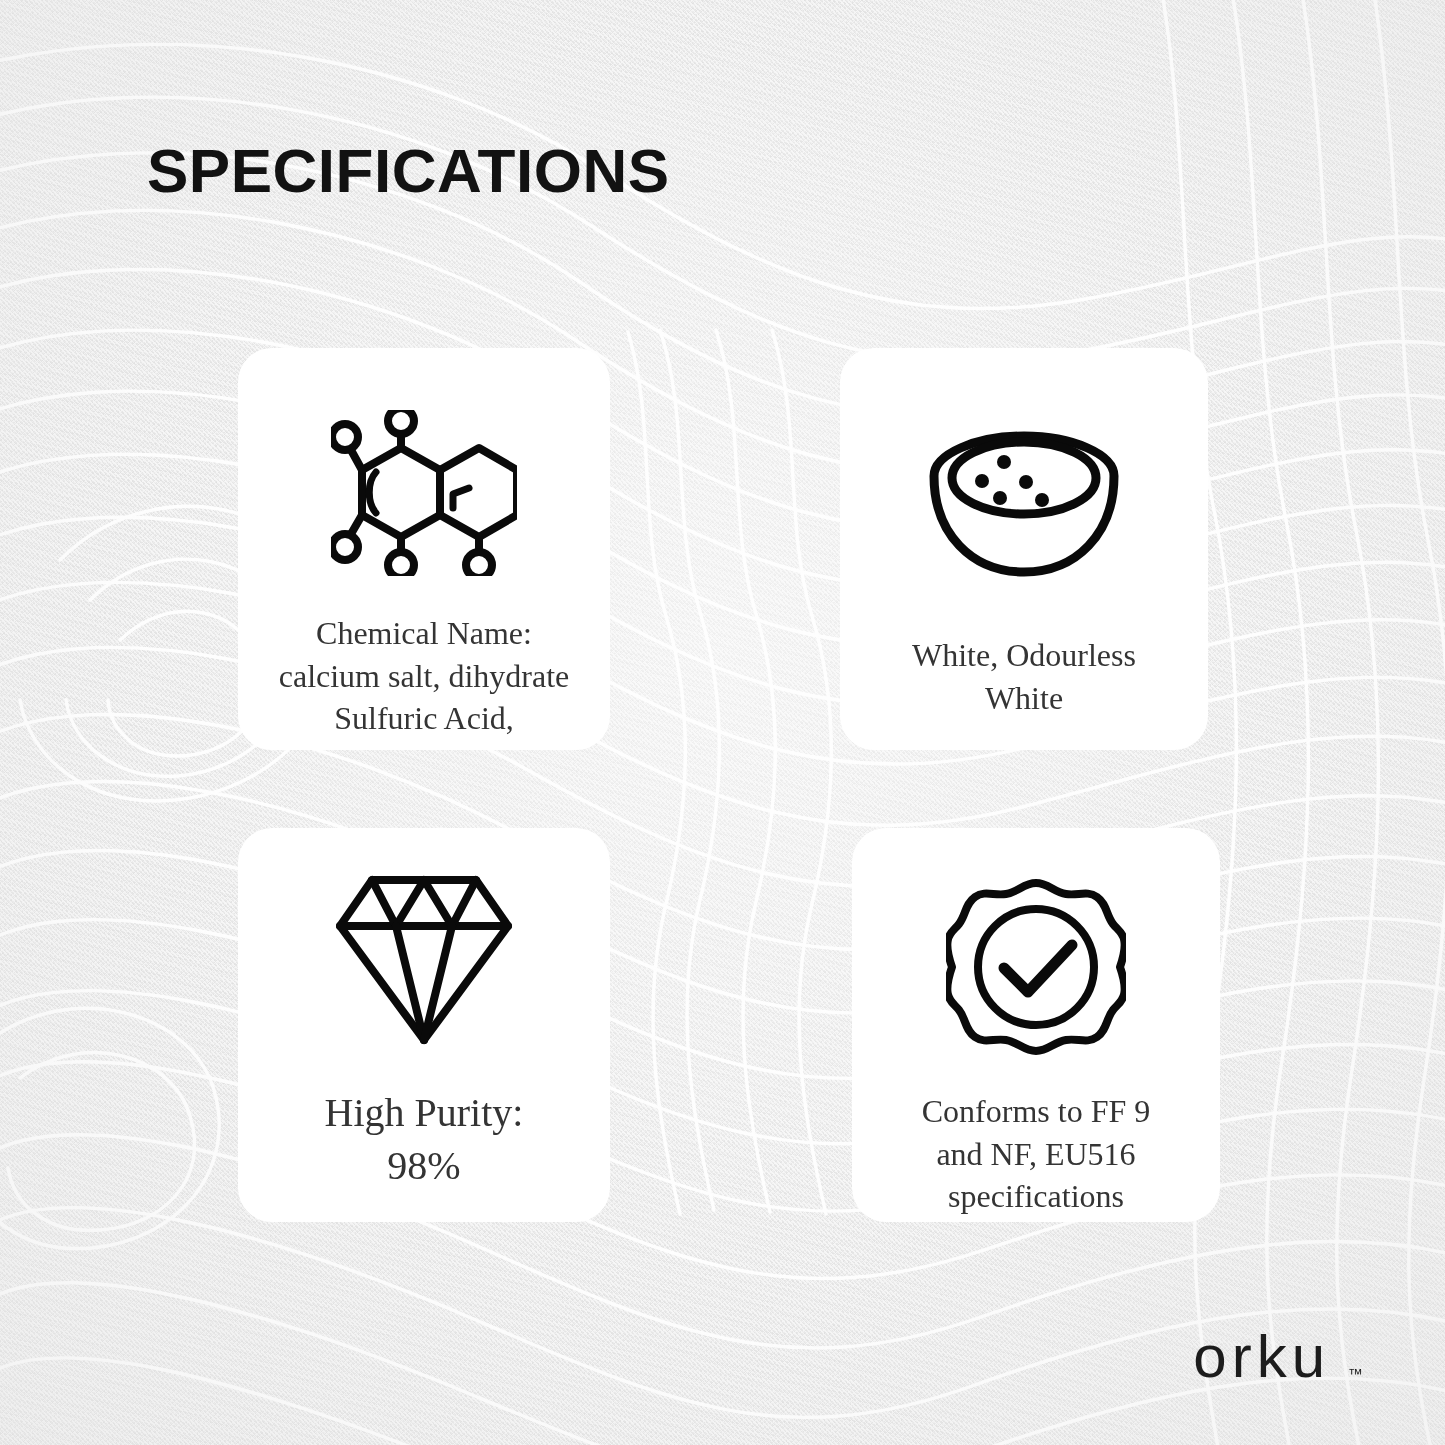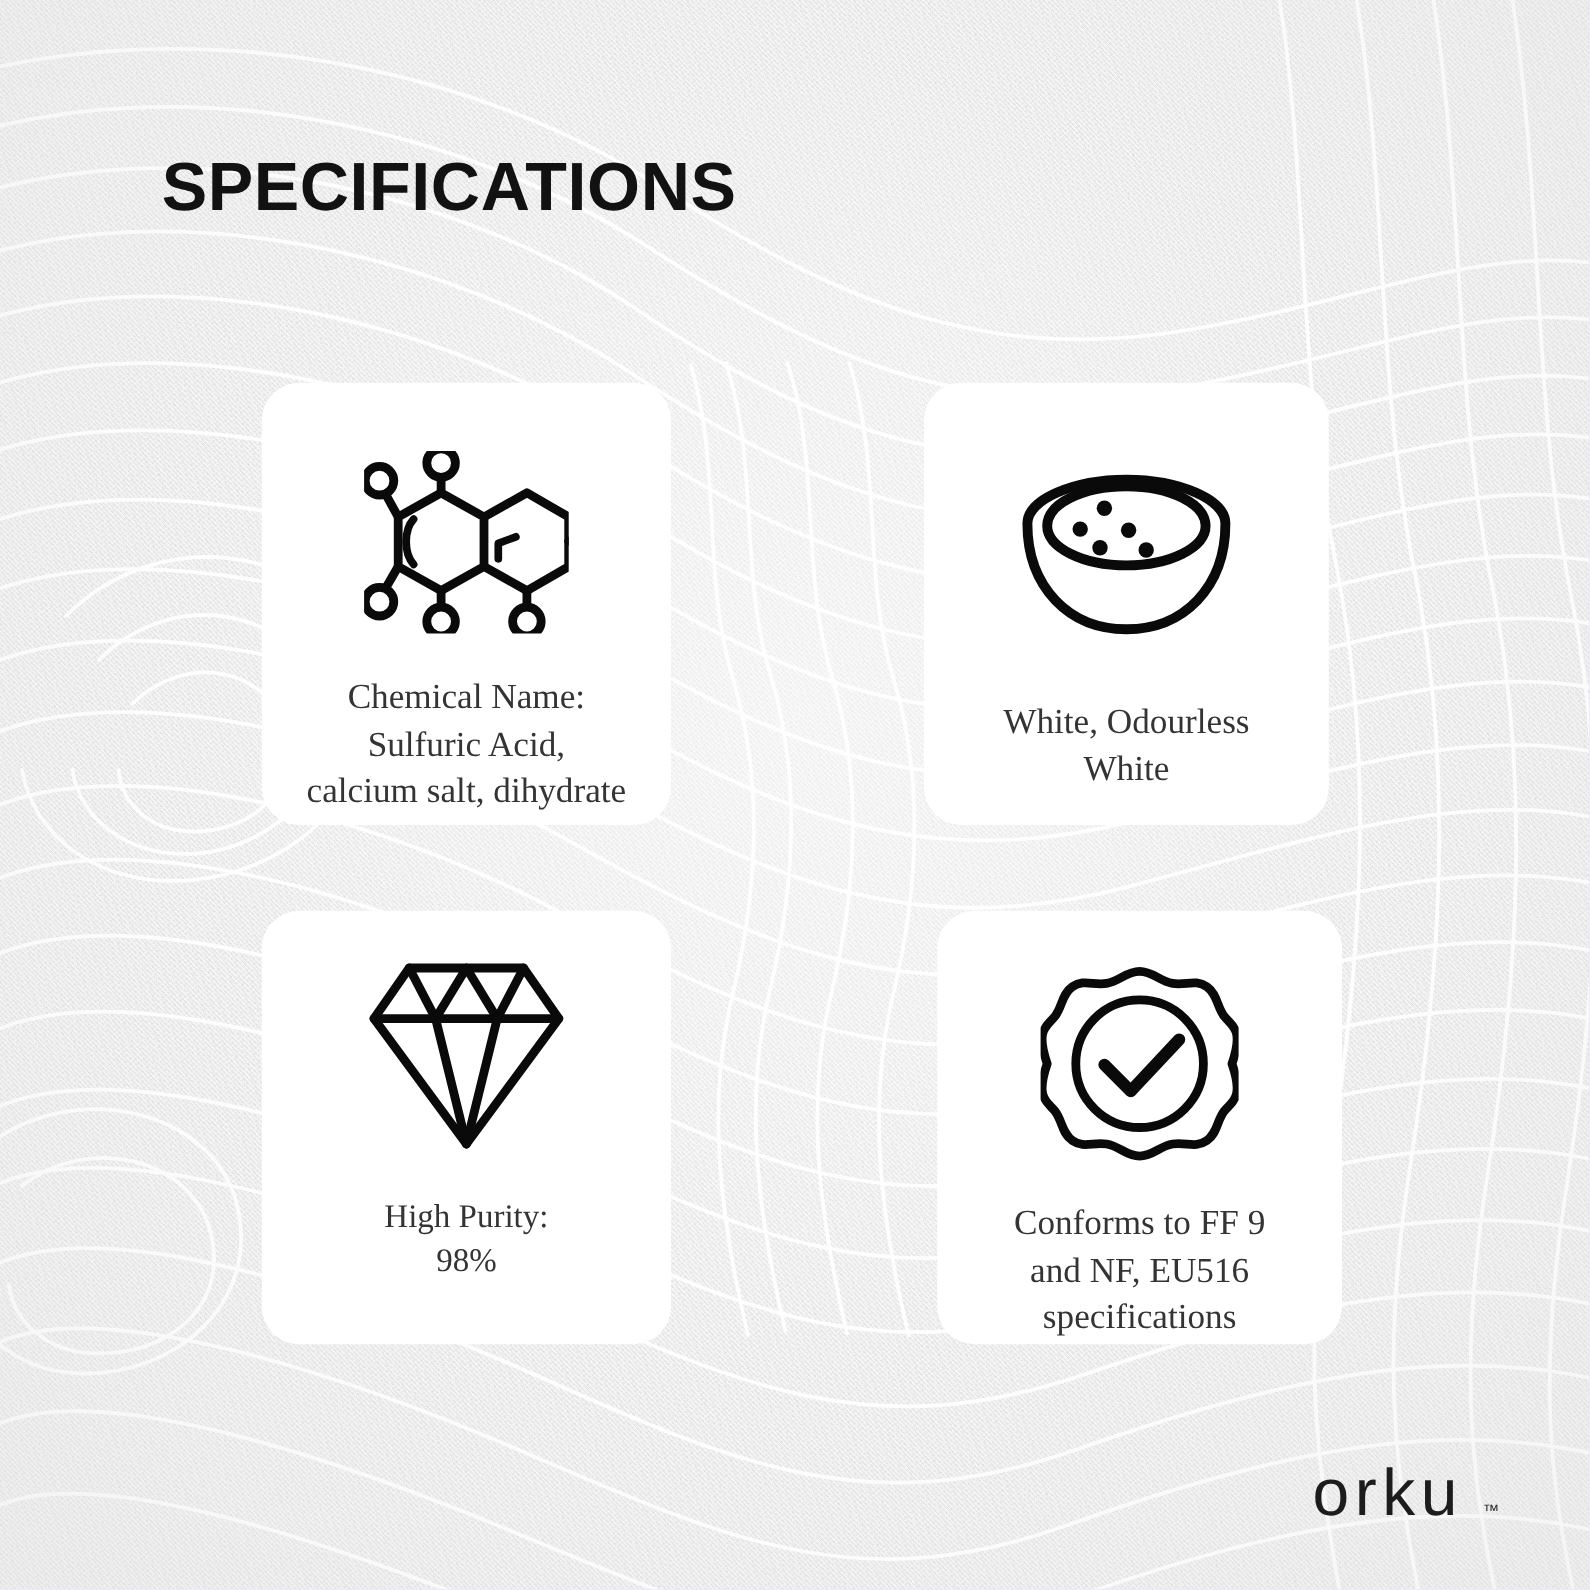--- a/index.html
+++ b/index.html
@@ -92,21 +92,21 @@
     font-family: "Liberation Serif", serif;
     color: #343434;
     text-align: center;
     line-height: 1.33;
     padding: 0 14px;
     box-sizing: border-box;
     width: 100%;
   }
   #card-0 .card-caption { font-size: 32px; margin-top: 36px; }
   #card-1 .card-caption { font-size: 32px; margin-top: 56px; }
-  #card-2 .card-caption { font-size: 30px; margin-top: 40px; }
+  #card-2 .card-caption { font-size: 40px; margin-top: 40px; }
   #card-3 .card-caption { font-size: 32px; margin-top: 34px; }
 
   .cap-line { display: block; white-space: nowrap; }
 
   
   #logo {
     position: absolute;
     right: 82px;
     bottom: 58px;
     display: flex;
@@ -208,22 +208,22 @@
           <circle cx="14" cy="27" r="13"></circle>
           <circle cx="70" cy="11" r="13"></circle>
           <circle cx="14" cy="137" r="13"></circle>
           <circle cx="70" cy="155" r="13"></circle>
           <circle cx="148" cy="155" r="13"></circle>
         </g>
       </svg>
     </div>
     <div class="card-caption">
       <span class="cap-line">Chemical Name:</span>
+      <span class="cap-line">calcium salt, dihydrate</span>
       <span class="cap-line">Sulfuric Acid,</span>
-      <span class="cap-line">calcium salt, dihydrate</span>
     </div>
   </div>
 
   <div class="card" id="card-1">
     <div class="card-icon">
       <svg width="196" height="152" viewBox="0 0 196 152" xmlns="http://www.w3.org/2000/svg">
         <g fill="none" stroke="#0a0a0a" stroke-width="9" stroke-linecap="round" stroke-linejoin="round">
 
           <path d="M8 50 C 8 28, 50 10, 98 10 C 146 10, 188 28, 188 50 C 188 108, 150 146, 98 146 C 46 146, 8 108, 8 50 Z"></path>
 

